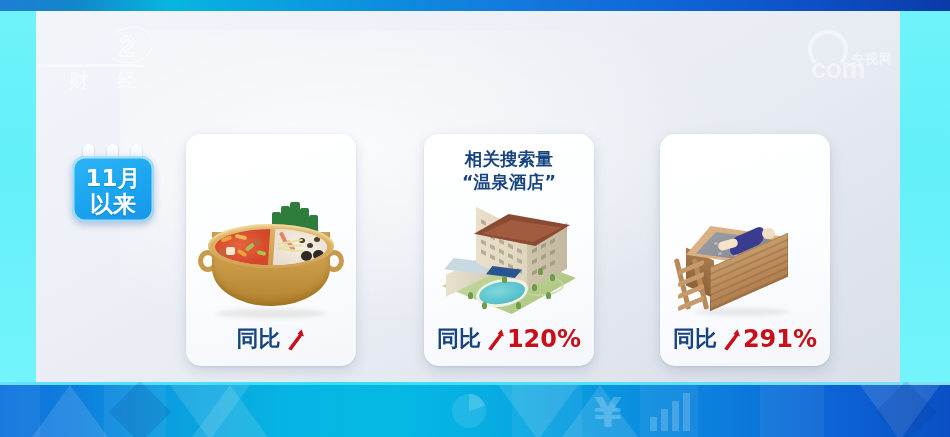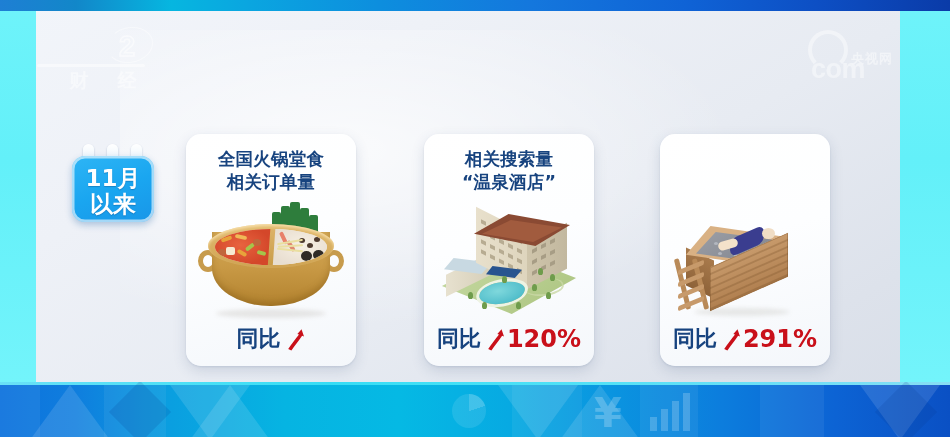--- a/index.html
+++ b/index.html
@@ -409,24 +409,20 @@
         <i></i>
         <i></i>
       </div>
     <div class="cal-body">
       <div class="cal-line">11月</div>
       <div class="cal-line">以来</div>
     </div>
   </div>
 
   <div class="card c1">
-    <div class="card-title">
-      <div>全国火锅堂食</div>
-      <div>相关订单量</div>
-    </div>
     <div class="card-art">
       <div class="hp">
         <div class="hp-handle l"></div>
         <div class="hp-handle r"></div>
         <div class="hp-veg">
           <i style="left:2px;  top:10px; width:9px;  height:20px;"></i>
           <i style="left:11px; top:4px;  width:9px;  height:26px;"></i>
           <i style="left:20px; top:0px;  width:10px; height:30px;"></i>
           <i style="left:30px; top:6px;  width:9px;  height:24px;"></i>
           <i style="left:39px; top:13px; width:9px;  height:17px;"></i>

